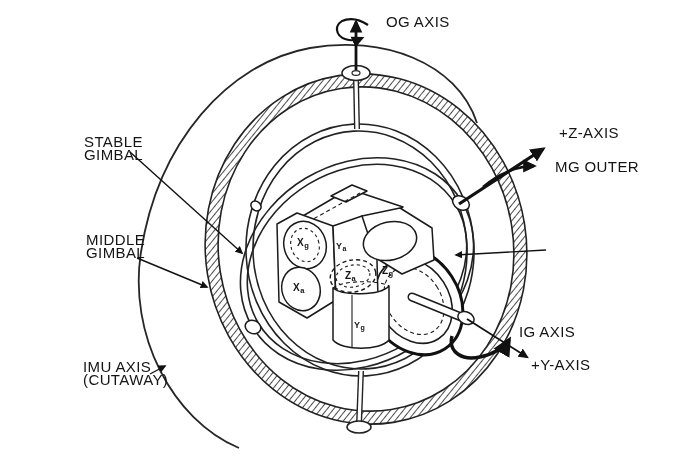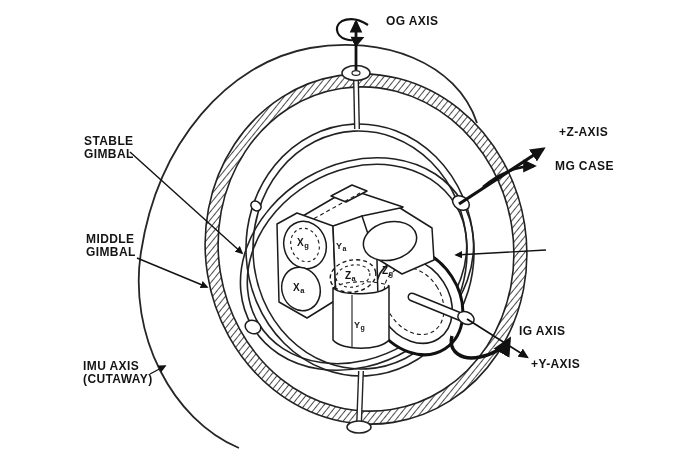--- a/index.html
+++ b/index.html
@@ -2,21 +2,21 @@
 <html><head>
 <meta charset="utf-8">
 <style>
   html,body{margin:0;padding:0;background:#fff;}
   #stage{
     position:relative;width:700px;height:460px;background:#ffffff;overflow:hidden;
     font-family:"Liberation Sans","DejaVu Sans",sans-serif;
   }
   #lineart{position:absolute;left:0;top:0;}
   .lbl{
-    position:absolute;color:#141414;font-weight:bold;font-size:12px;
+    position:absolute;color:#141414;font-weight:normal;font-size:15px;
     line-height:13px;letter-spacing:.4px;white-space:pre;
   }
   .instr{
     position:absolute;color:#141414;font-weight:bold;font-size:10px;line-height:10px;
   }
   .instr .sub{font-size:7.5px;position:relative;top:2px;left:0.5px;}
   .instr.tiny{font-size:9px;}
   .instr.tiny .sub{font-size:7px;}
 </style>
 </head>
@@ -134,21 +134,21 @@
       <line x1="137" y1="258" x2="207" y2="287" marker-end="url(#ah)"></line>
       <line x1="150" y1="374" x2="165" y2="366" marker-end="url(#ah)"></line>
       <line x1="546" y1="250" x2="456" y2="255" marker-end="url(#ah)"></line>
     </g>
   </svg>
 
   <div class="lbl" style="left:386px;top:15px;">OG AXIS</div>
 
   <div class="lbl" style="left:559px;top:126px;">+Z-AXIS</div>
 
-  <div class="lbl" style="left:555px;top:160px;">MG CASE</div>
+  <div class="lbl" style="left:555px;top:160px;">MG OUTER</div>
 
 
   <div class="lbl" style="left:519px;top:325px;">IG AXIS</div>
 
   <div class="lbl" style="left:531px;top:358px;">+Y-AXIS</div>
 
   <div class="lbl" style="left:84px;top:135px;"><span>STABLE</span><br><span>GIMBAL</span></div>
 
   <div class="lbl" style="left:86px;top:233px;"><span>MIDDLE</span><br><span>GIMBAL</span></div>
 

